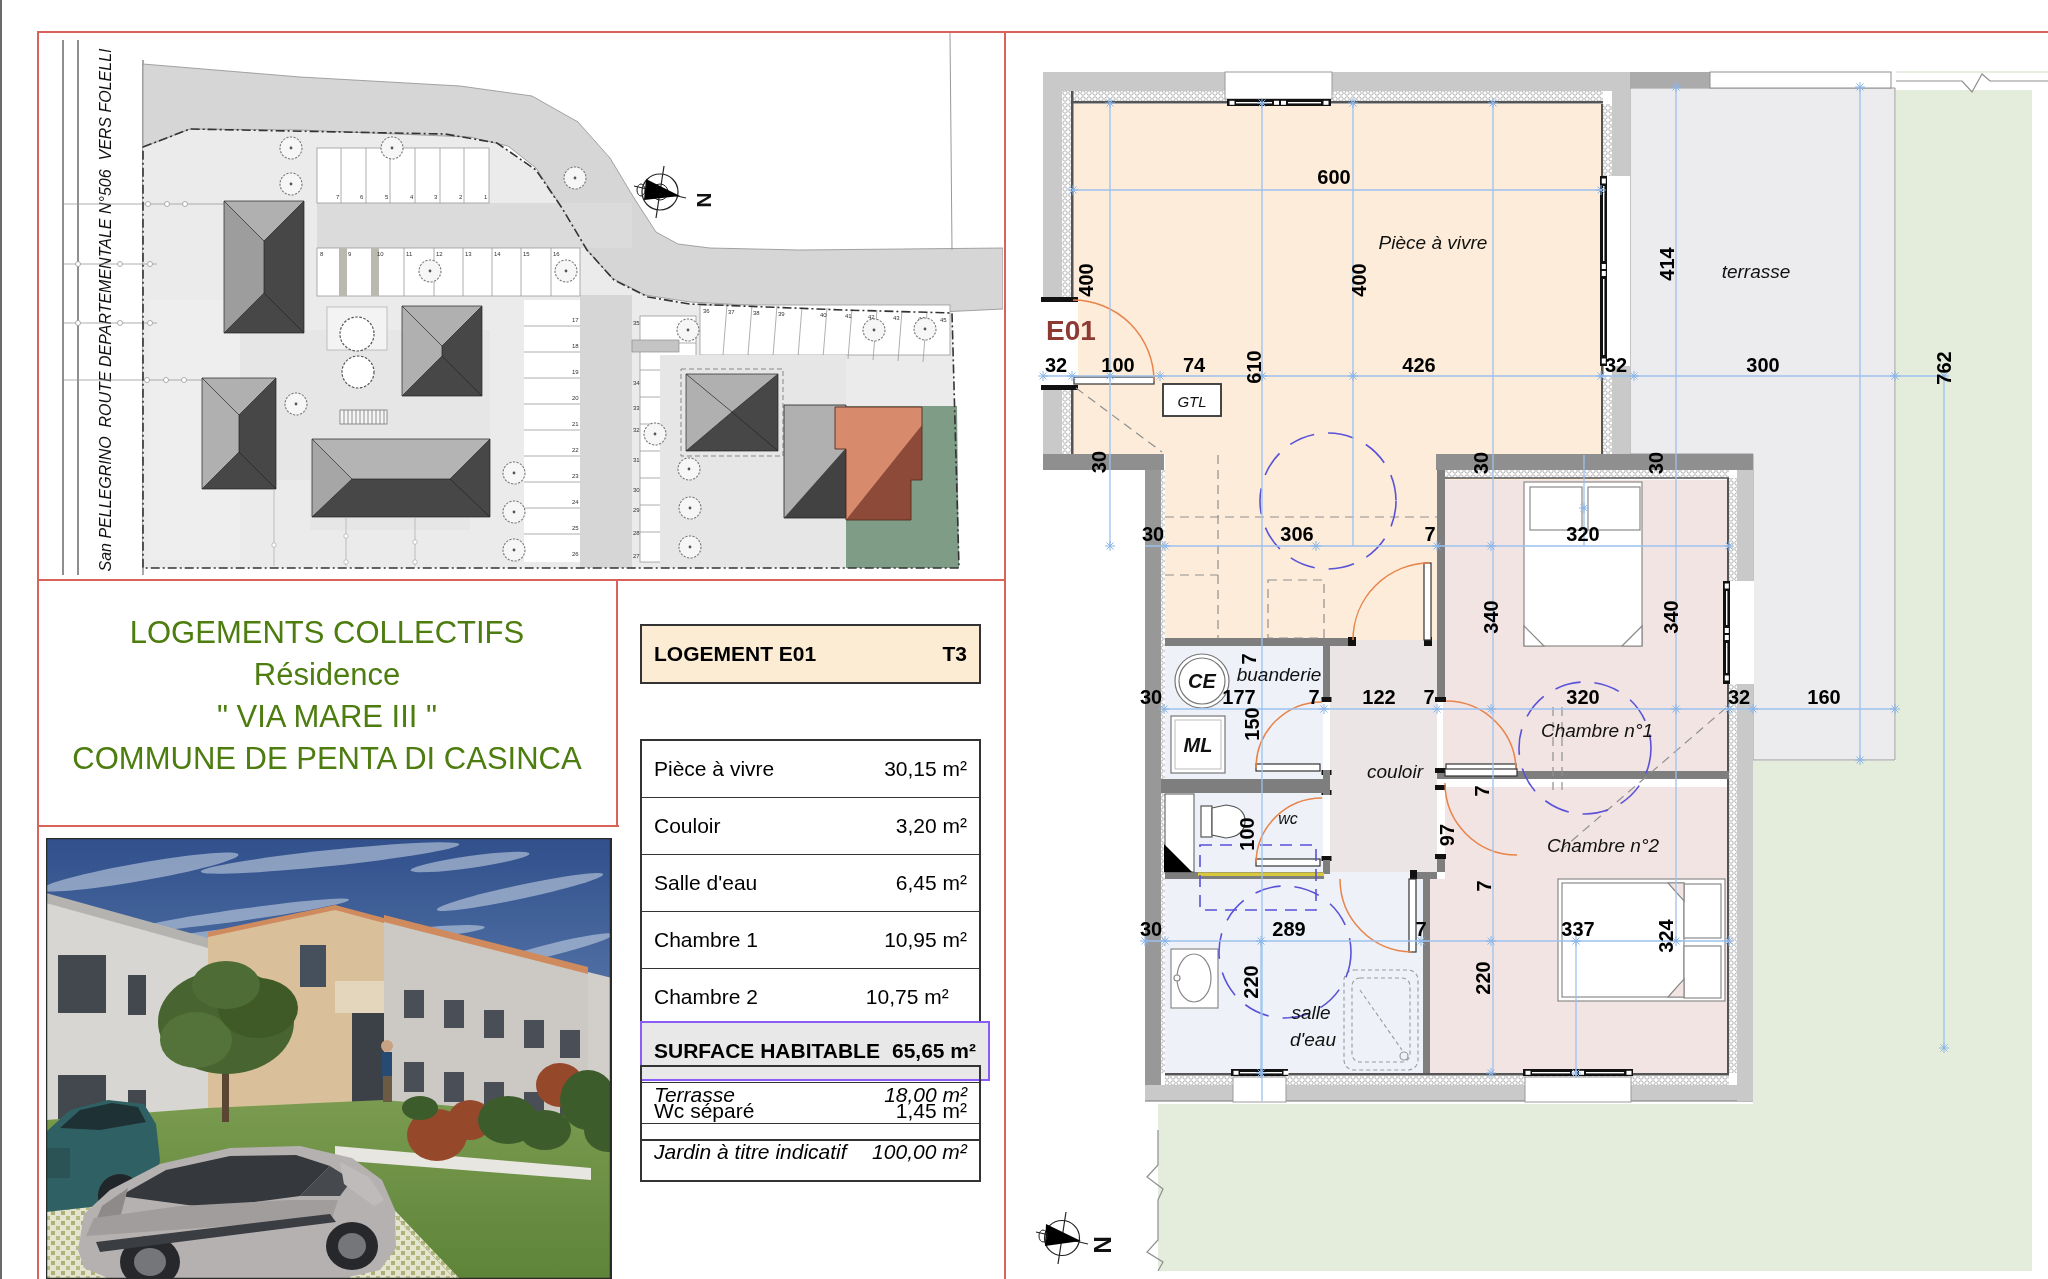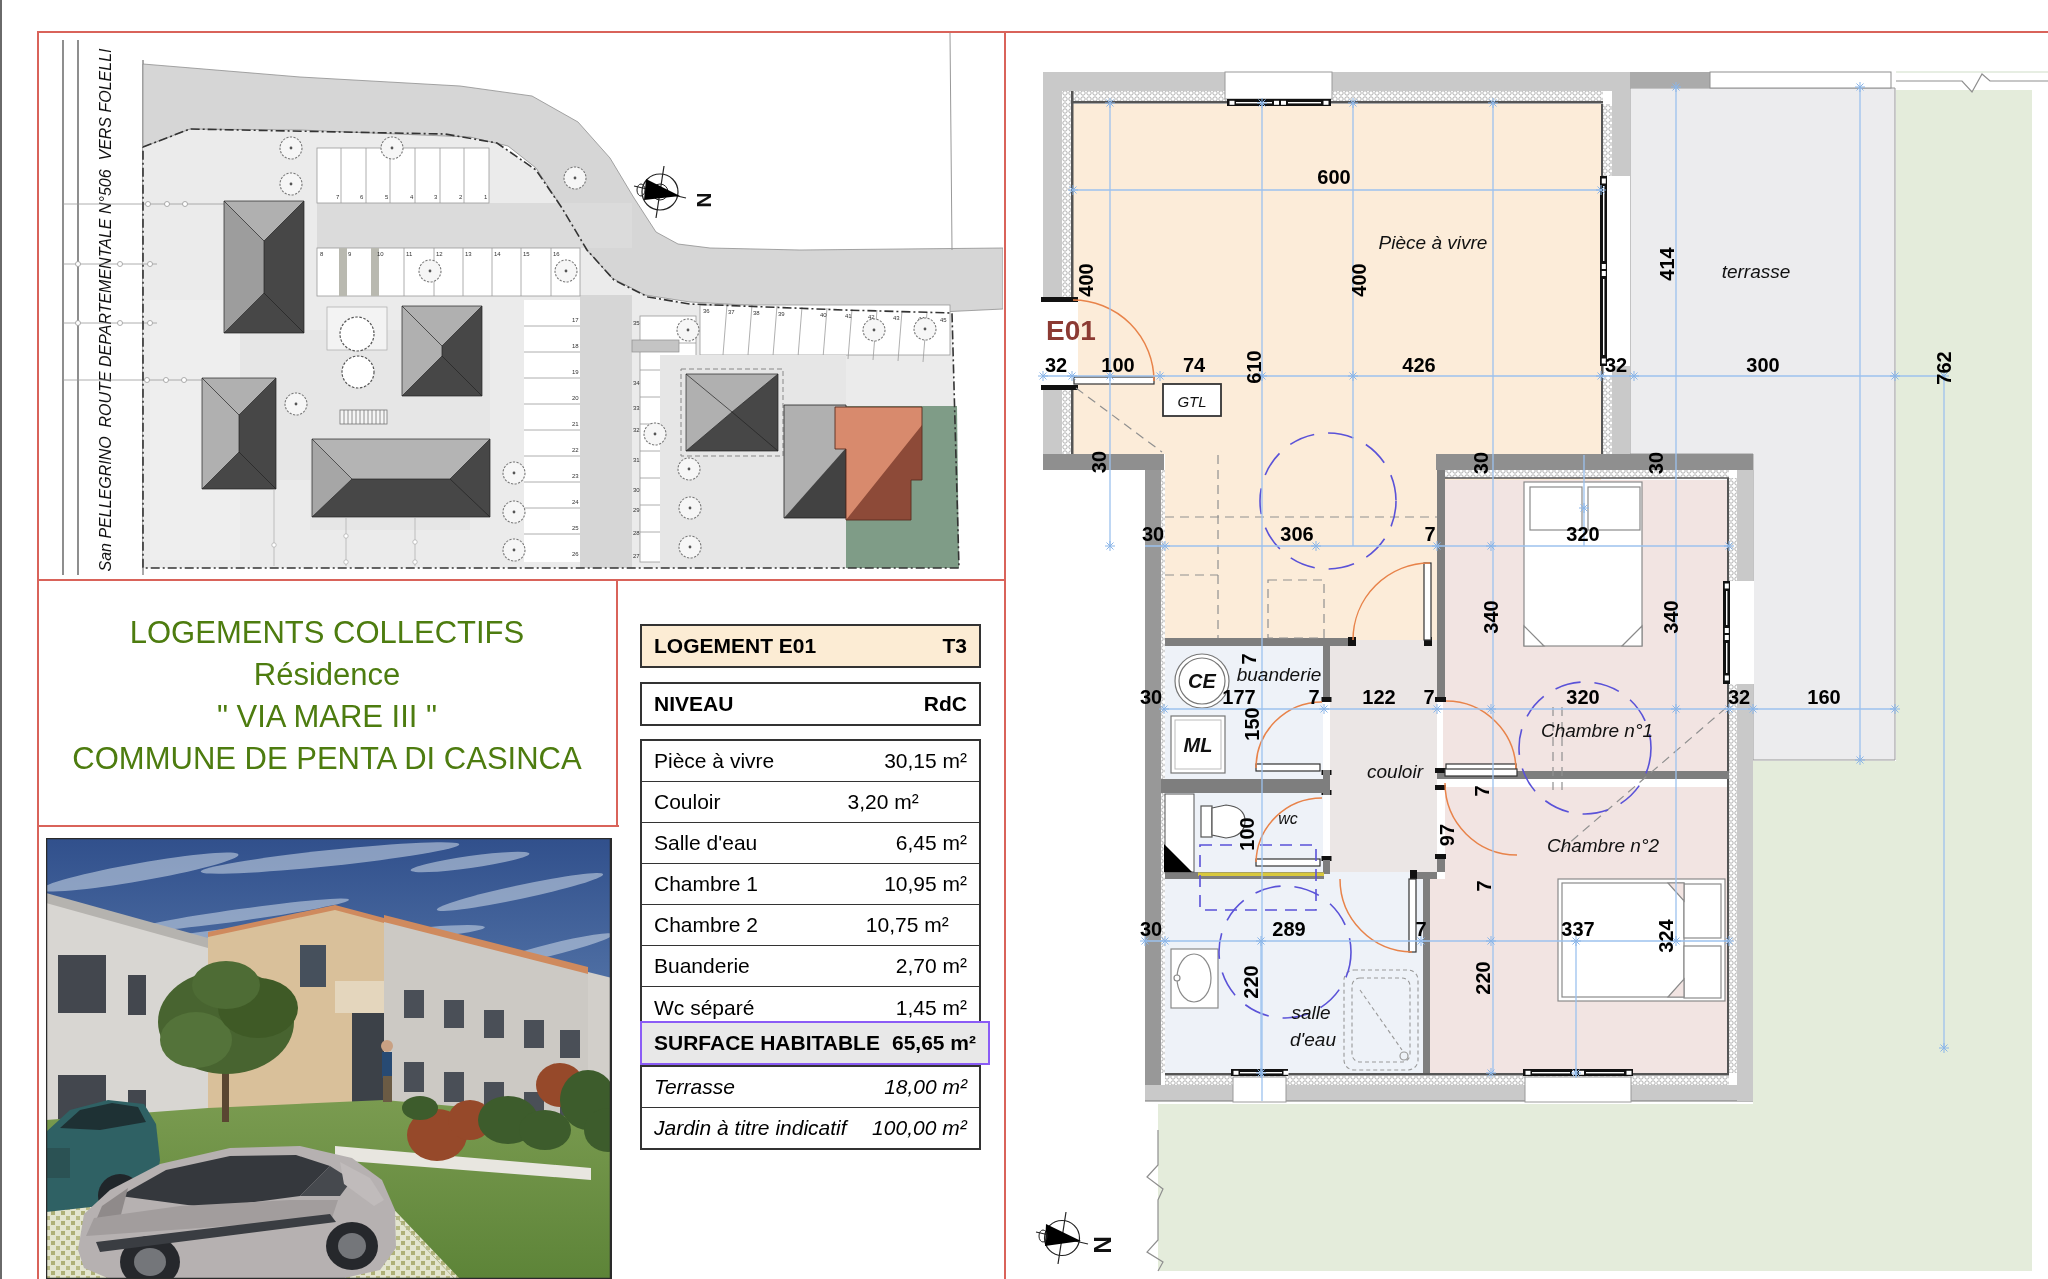--- a/index.html
+++ b/index.html
@@ -4,21 +4,21 @@
 <style>
   html,body{margin:0;padding:0;width:2048px;height:1279px;background:#fff;overflow:hidden;
     font-family:"Liberation Sans", sans-serif;}
   .abs{position:absolute;}
   #page{position:relative;width:2048px;height:1279px;}
   .redline{position:absolute;background:#d9635a;}
   .titleblock{position:absolute;left:37px;top:580px;width:580px;height:246px;text-align:center;color:#4d7c0f;}
   .titleblock div{font-size:31px;line-height:42px;}
   table.areas{border-collapse:collapse;position:absolute;left:640px;width:341px;
     font-size:21px;color:#000;}
-  table.areas td{padding:8px 12px;white-space:nowrap;}
+  table.areas td{padding:16px 12px;white-space:nowrap;}
 </style>
 </head>
 <body>
 <div id="page">
 
 <div class="abs" style="left:0;top:0;width:2px;height:1279px;background:#6a6a6a;"></div>
 
 <div class="redline" style="left:37px;top:31px;width:2011px;height:2px;"></div>
 
 <div class="redline" style="left:37px;top:31px;width:2px;height:1248px;"></div>
@@ -40,38 +40,30 @@
 
 <table class="areas" style="top:624px;border:2px solid #333;background:#fcecd4;">
 <tbody>
         <tr style="height:38px;">
           <td style="font-weight:bold;">LOGEMENT E01</td>
 <td style="font-weight:bold;text-align:right;">T3</td>
         </tr>
 </tbody>
     </table>
 
-<table class="areas" style="top:682px;border:2px solid #333;">
-<tbody>
-        <tr style="height:38px;">
-          <td style="font-weight:bold;">NIVEAU</td>
-<td style="font-weight:bold;text-align:right;">RdC</td>
-        </tr>
-</tbody>
-    </table>
 
 <table class="areas" style="top:739px;border:2px solid #333;">
 <tbody>
         <tr style="height:38px;border-bottom:1px solid #333;">
           <td>Pièce à vivre</td>
           <td style="text-align:right;">30,15 m²</td>
         </tr>
 <tr style="height:38px;border-bottom:1px solid #333;">
           <td>Couloir</td>
-          <td style="text-align:left;">3,20 m²</td>
+          <td style="text-align:right;">3,20 m²</td>
         </tr>
 <tr style="height:38px;border-bottom:1px solid #333;">
           <td>Salle d'eau</td>
           <td style="text-align:right;">6,45 m²</td>
         </tr>
 <tr style="height:38px;border-bottom:1px solid #333;">
           <td>Chambre 1</td>
           <td style="text-align:right;">10,95 m²</td>
         </tr>
 <tr style="height:38px;border-bottom:1px solid #333;">

